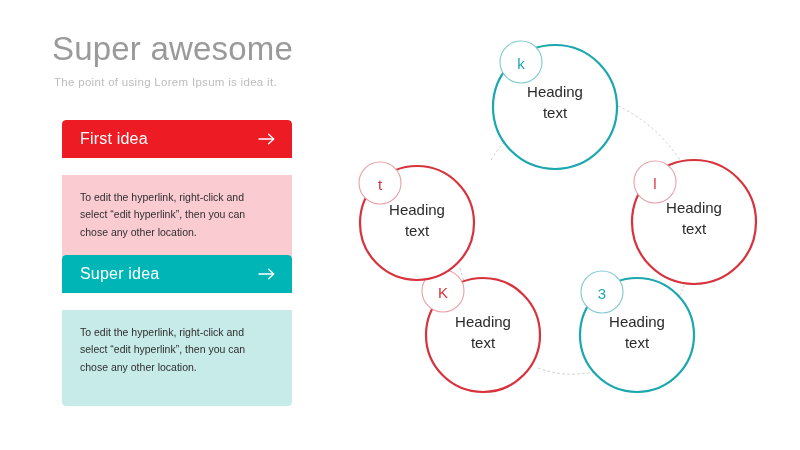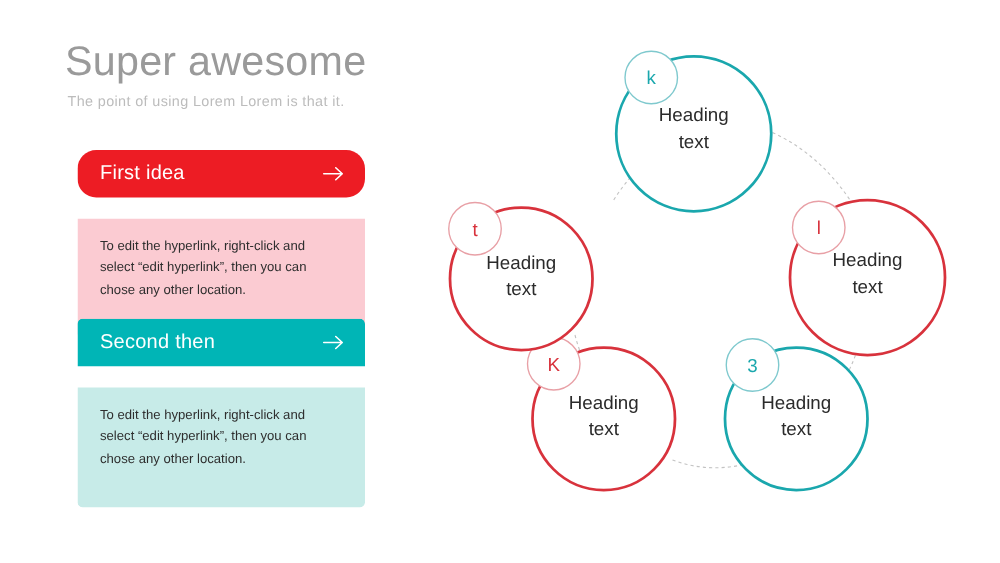--- a/index.html
+++ b/index.html
@@ -79,21 +79,21 @@
   }
   .card-body {
     padding: 14px 18px 16px 18px;
     font-size: 10.5px;
     line-height: 1.65;
     color: #2e2e2e;
     border-radius: 0 0 4px 4px;
     margin-top: 17px;
   }
 
-  #idea-card-1 .card-header { background: #ED1C24; border-radius: 15px; }
+  #idea-card-1 .card-header { background: #ED1C24; }
   #idea-card-1 .card-body   { background: #FBCBD2; min-height: 66px; }
   #idea-card-2 .card-header { background: #00B5B6; }
   #idea-card-2 .card-body   { background: #C7EBE8; min-height: 66px; }
 
   
   #diagram {
     position: absolute;
     left: 330px;
     top: 0;
     width: 470px;
@@ -135,41 +135,41 @@
     stroke-width: 0.9;
     stroke-dasharray: 2.5 2.5;
   }
 </style>
 </head>
 <body>
 
 <div id="left-panel">
 
   <div id="page-title">Super awesome</div>
-  <div id="page-subtitle">The point of using Lorem Lorem is that it.</div>
+  <div id="page-subtitle">The point of using Lorem Ipsum is idea it.</div>
 
   <div class="idea-card" id="idea-card-1">
     <div class="card-header">
       <span class="card-title">First idea</span>
       <span class="card-arrow">
         <svg viewBox="0 0 18 14" width="18" height="14" aria-hidden="true">
           <path d="M1 7 H15.5 M10.6 2.2 L15.8 7 L10.6 11.8" fill="none" stroke="#ffffff" stroke-width="1.3" stroke-linecap="round" stroke-linejoin="round"></path>
         </svg>
       </span>
     </div>
     <div class="card-body">
       <div>To edit the hyperlink, right-click and</div>
       <div>select “edit hyperlink”, then you can</div>
       <div>chose any other location.</div>
     </div>
   </div>
 
   <div class="idea-card" id="idea-card-2">
     <div class="card-header">
-      <span class="card-title">Second then</span>
+      <span class="card-title">Super idea</span>
       <span class="card-arrow">
         <svg viewBox="0 0 18 14" width="18" height="14" aria-hidden="true">
           <path d="M1 7 H15.5 M10.6 2.2 L15.8 7 L10.6 11.8" fill="none" stroke="#ffffff" stroke-width="1.3" stroke-linecap="round" stroke-linejoin="round"></path>
         </svg>
       </span>
     </div>
     <div class="card-body">
       <div>To edit the hyperlink, right-click and</div>
       <div>select “edit hyperlink”, then you can</div>
       <div>chose any other location.</div>

